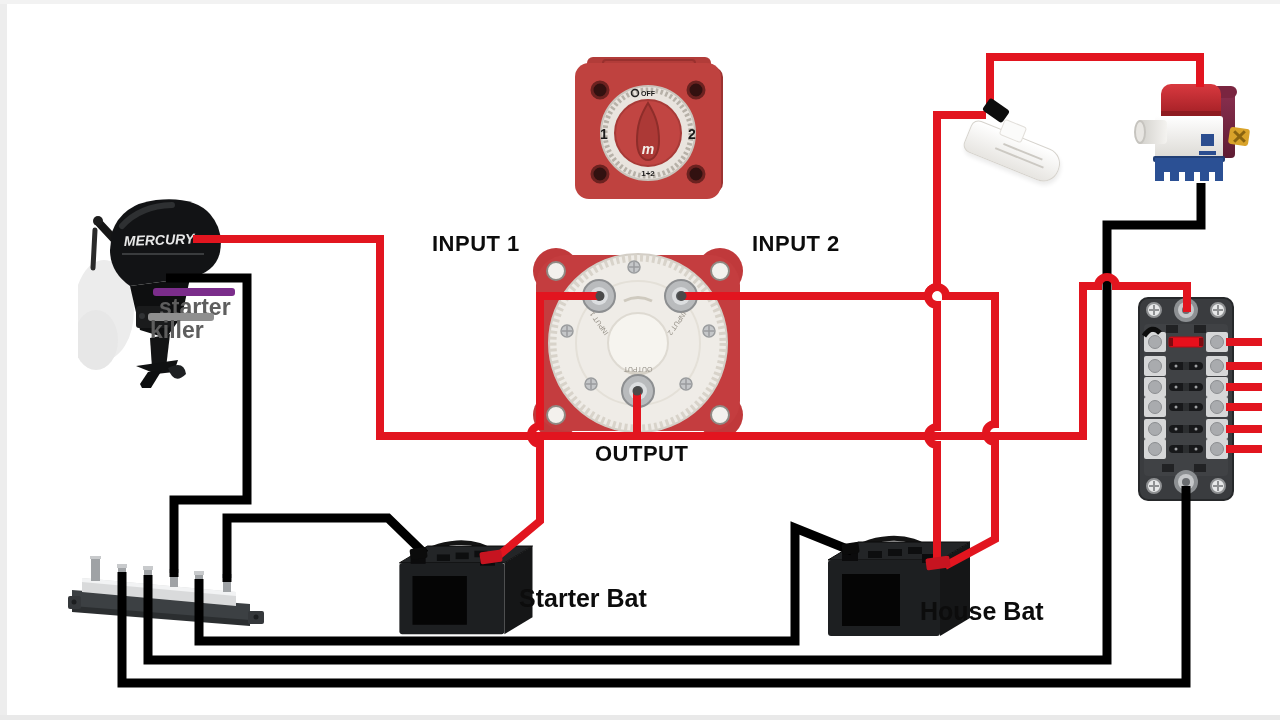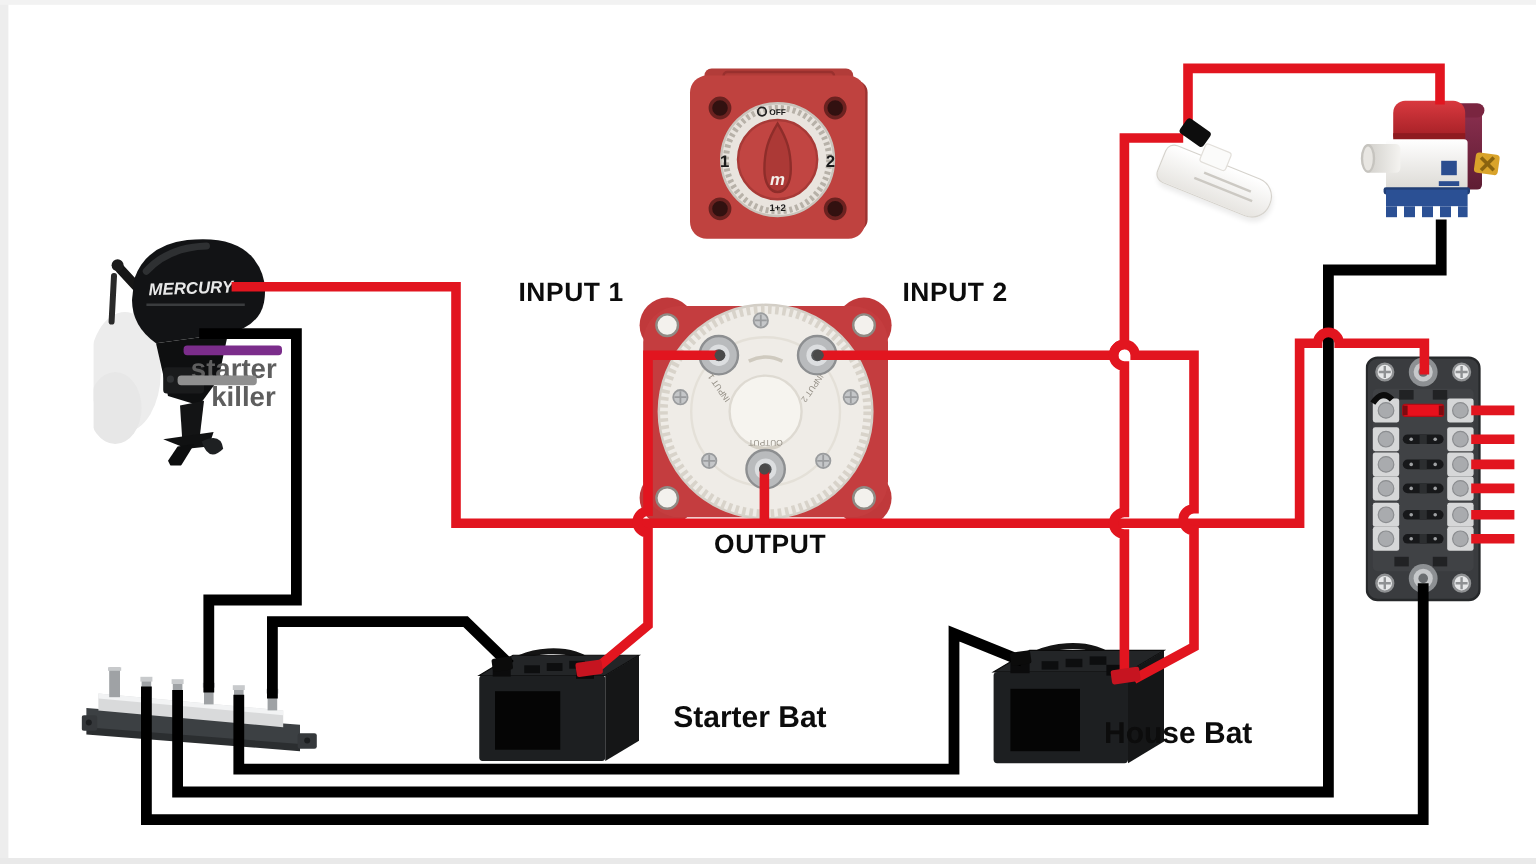--- a/index.html
+++ b/index.html
@@ -49,21 +49,21 @@
     <circle cx="86" cy="128" r="3" fill="#303234"></circle>
     <polygon points="72,150 92,146 88,180 74,180" fill="#131415"></polygon>
     <polygon points="58,178 100,172 96,184 78,186" fill="#101112"></polygon>
     <polygon points="70,184 84,182 68,208 62,196" fill="#0d0e0f"></polygon>
     <path d="M90,180 q16,-8 18,6 q-12,12 -18,-6 Z" fill="#1e2022"></path>
   </svg>
 
   <div class="note-bar" style="left:153px;top:288px;width:82px;height:8px;background:#7b2d8b;"></div>
   <div class="note-word" style="left:159px;top:294px;">starter</div>
   <div class="note-bar" style="left:148px;top:313px;width:66px;height:8px;background:#8f8f8f;"></div>
-  <div class="note-word" style="left:176px;top:317px;">killer</div>
+  <div class="note-word" style="left:150px;top:317px;">killer</div>
 
   <svg class="abs" style="left:573px;top:55px;" width="152" height="150" viewBox="0 0 152 150">
     <rect x="130" y="12" width="20" height="126" rx="10" fill="#9c3331"></rect>
     <rect x="14" y="2" width="124" height="18" rx="6" fill="#b23c39"></rect>
     <rect x="30" y="5" width="92" height="11" rx="3" fill="none" stroke="#99302e" stroke-width="2"></rect>
     <rect x="2" y="8" width="146" height="136" rx="14" fill="#bf423f"></rect>
     <circle cx="27" cy="35" r="8" fill="#321110" stroke="#6b2220" stroke-width="3"></circle>
     <circle cx="123" cy="35" r="8" fill="#321110" stroke="#6b2220" stroke-width="3"></circle>
     <circle cx="27" cy="119" r="8" fill="#321110" stroke="#6b2220" stroke-width="3"></circle>
     <circle cx="123" cy="119" r="8" fill="#321110" stroke="#6b2220" stroke-width="3"></circle>
@@ -295,21 +295,21 @@
       <rect x="127" y="17" width="8" height="16" fill="#9fa2a5"></rect>
         <rect x="126" y="15" width="10" height="4" fill="#c8cacc"></rect>
       <rect x="155" y="20" width="8" height="16" fill="#9fa2a5"></rect>
         <rect x="154" y="18" width="10" height="4" fill="#c8cacc"></rect>
     </g>
   </svg>
 
   <div class="lbl lbl-mid" style="left:432px;top:231px;">INPUT 1</div>
   <div class="lbl lbl-mid" style="left:752px;top:231px;">INPUT 2</div>
   <div class="lbl lbl-mid" style="left:595px;top:441px;">OUTPUT</div>
-  <div class="lbl lbl-big" style="left:519px;top:584px;margin-left:42px;">Starter Bat</div>
+  <div class="lbl lbl-big" style="left:519px;top:584px;">Starter Bat</div>
   <div class="lbl lbl-big" style="left:920px;top:597px;">House Bat</div>
 
   <svg class="abs" style="left:0;top:0;" width="1280" height="720" viewBox="0 0 1280 720" fill="none">
 
     <g stroke="#000000" stroke-width="9" stroke-linejoin="miter">
       <path d="M166,278 H247 V500 H174 V577"></path>
       <path d="M227,582 V518 H388 L425,554"></path>
       <path d="M199,579 V641 H795 V528 L852,551"></path>
       <path d="M148,575 V660 H1107 V225 H1201 V183"></path>
       <path d="M122,572 V683 H1186 V486"></path>

